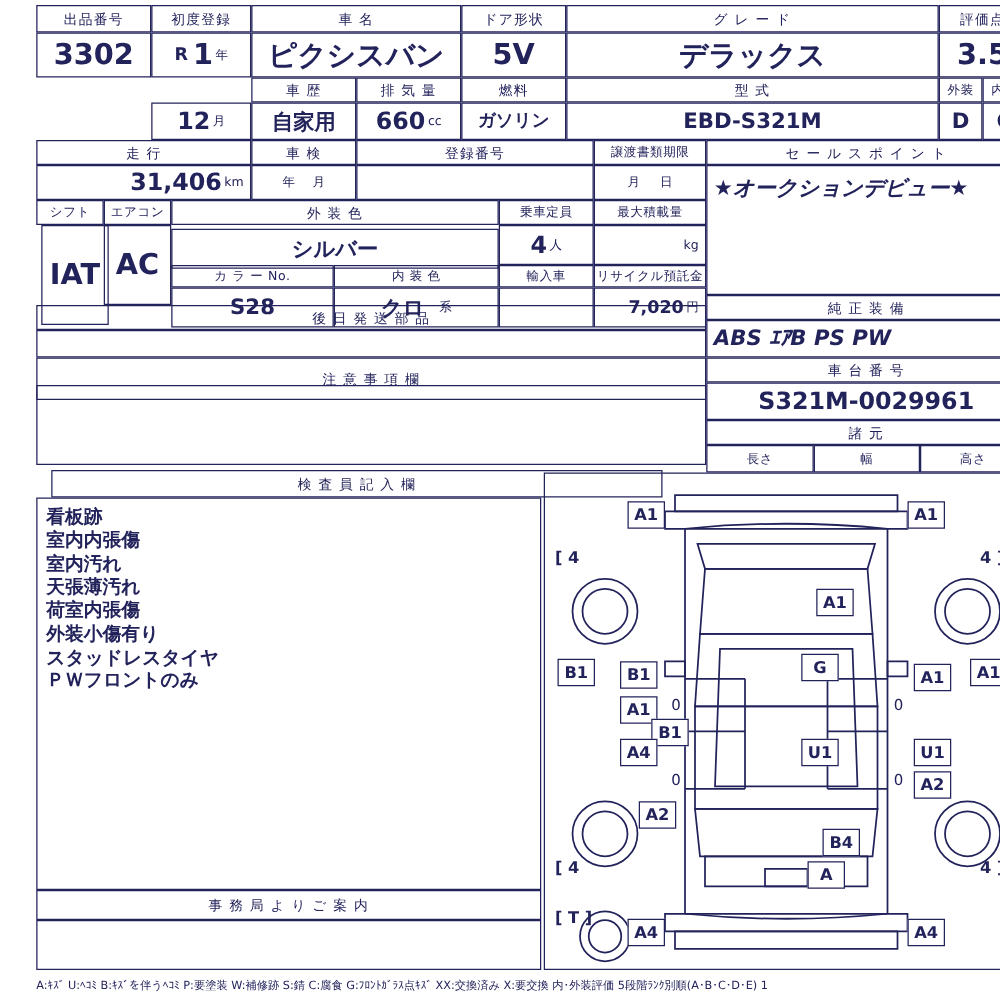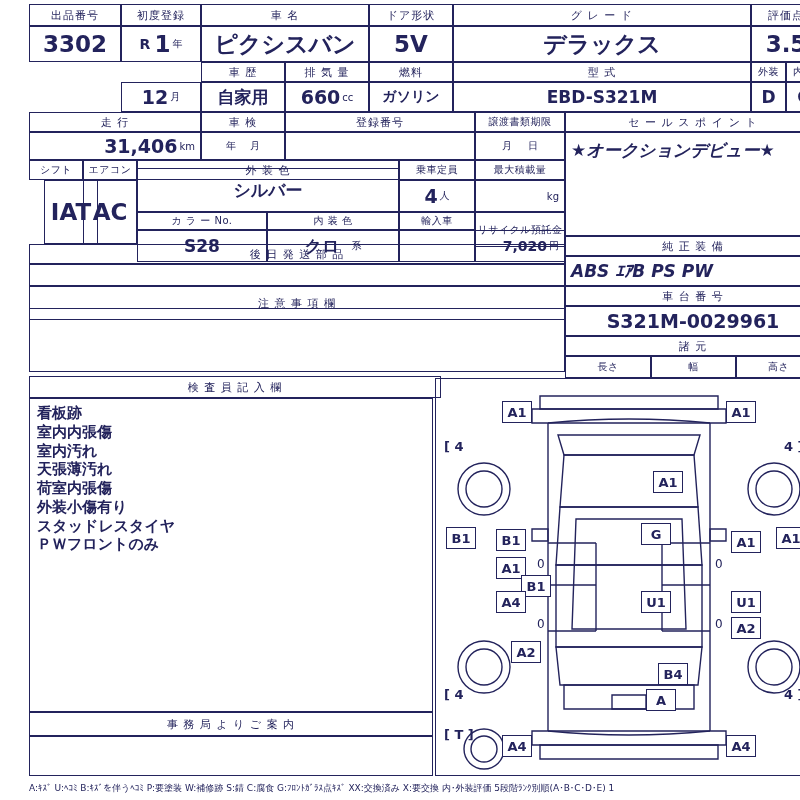--- a/index.html
+++ b/index.html
@@ -240,31 +240,31 @@
   <div class="bx left top" style="left:540px;top:132px;width:256px;height:104px;padding-top:6px;">
     <span class="val val-md">★オークションデビュー★</span>
   </div>
 
   <div class="bx" style="left:4px;top:160px;width:54px;height:20px;">
       <span class="lbl lbl-sm">シフト</span>
     </div>
   <div class="bx" style="left:58px;top:160px;width:54px;height:20px;">
       <span class="lbl lbl-sm">エアコン</span>
     </div>
-  <div class="bx" style="left:19px;top:180px;width:54px;height:64px;">
+  <div class="bx" style="left:8px;top:180px;width:54px;height:80px;">
       <span class="val val-lg">IAT</span>
     </div>
   <div class="bx" style="left:58px;top:180px;width:54px;height:64px;">
       <span class="val val-lg">AC</span>
     </div>
 
   <div class="bx" style="left:112px;top:160px;width:262px;height:20px;">
       <span class="lbl">外 装 色</span>
     </div>
-  <div class="bx" style="left:112px;top:168px;width:262px;height:44px;align-items:center;">
+  <div class="bx" style="left:112px;top:183px;width:262px;height:32px;align-items:center;">
       <span class="val val-md">シルバー</span>
     </div>
 
   <div class="bx" style="left:374px;top:160px;width:76px;height:20px;">
       <span class="lbl lbl-sm">乗車定員</span>
     </div>
   <div class="bx" style="left:374px;top:180px;width:76px;height:32px;">
     <span class="val">4</span>
     <span class="unit">人</span>
   </div>
@@ -289,21 +289,21 @@
   <div class="bx" style="left:242px;top:230px;width:132px;height:32px;align-items:center;">
     <span class="val val-md">クロ</span>
     <span class="unit" style="margin-left:12px;">系</span>
   </div>
 
   <div class="bx" style="left:374px;top:212px;width:76px;height:18px;">
       <span class="lbl lbl-sm">輸入車</span>
     </div>
   <div class="bx" style="left:374px;top:230px;width:76px;height:32px;"></div>
 
-  <div class="bx" style="left:450px;top:212px;width:90px;height:35px;">
+  <div class="bx" style="left:450px;top:212px;width:90px;height:18px;">
       <span class="lbl lbl-sm">リサイクル預託金</span>
     </div>
   <div class="bx right" style="left:450px;top:230px;width:90px;height:32px;">
     <span class="val val-sm">7,020</span>
     <span class="unit">円</span>
   </div>
 
   <div class="bx" style="left:4px;top:244px;width:536px;height:20px;">
       <span class="lbl">後 日 発 送 部 品</span>
     </div>
@@ -334,21 +334,21 @@
   <div class="bx" style="left:540px;top:356px;width:86px;height:22px;">
       <span class="lbl lbl-sm">長さ</span>
     </div>
   <div class="bx" style="left:626px;top:356px;width:85px;height:22px;">
       <span class="lbl lbl-sm">幅</span>
     </div>
   <div class="bx" style="left:711px;top:356px;width:85px;height:22px;">
       <span class="lbl lbl-sm">高さ</span>
     </div>
 
-  <div class="bx" style="left:4px;top:376px;width:412px;height:22px;">
+  <div class="bx" style="left:16px;top:376px;width:489px;height:22px;">
       <span class="lbl">検 査 員 記 入 欄</span>
     </div>
   <div class="bx" style="left:4px;top:398px;width:404px;height:314px;"></div>
   <div class="notes" style="left:6px;top:400px;width:400px;">看板跡
 室内内張傷
 室内汚れ
 天張薄汚れ
 荷室内張傷
 外装小傷有り
 スタッドレスタイヤ

